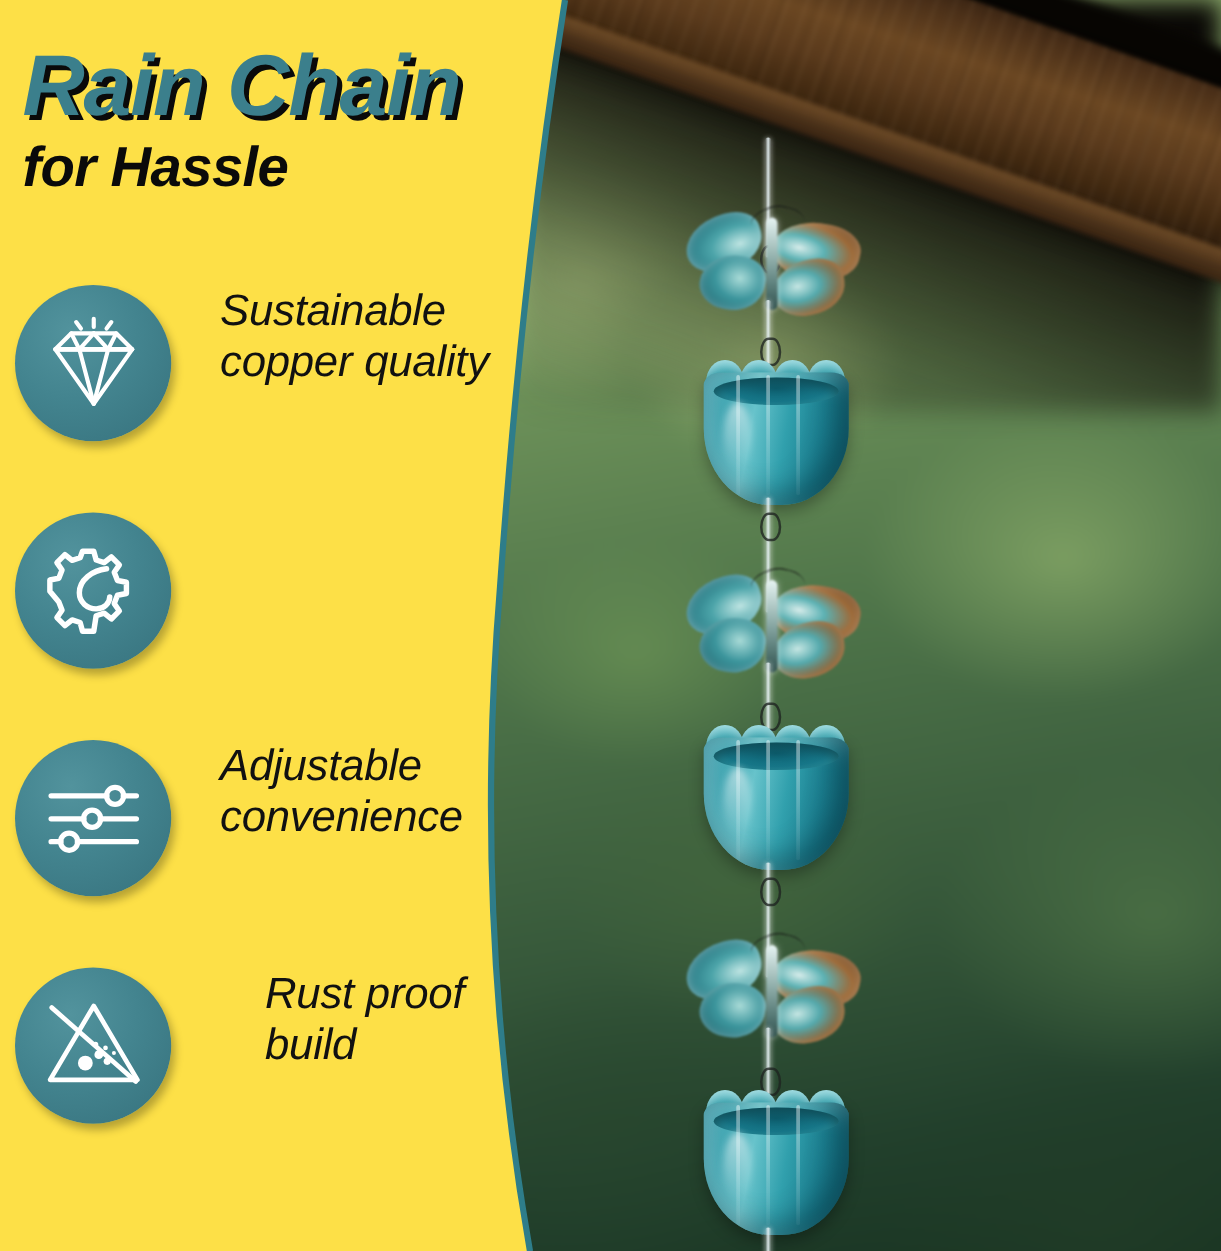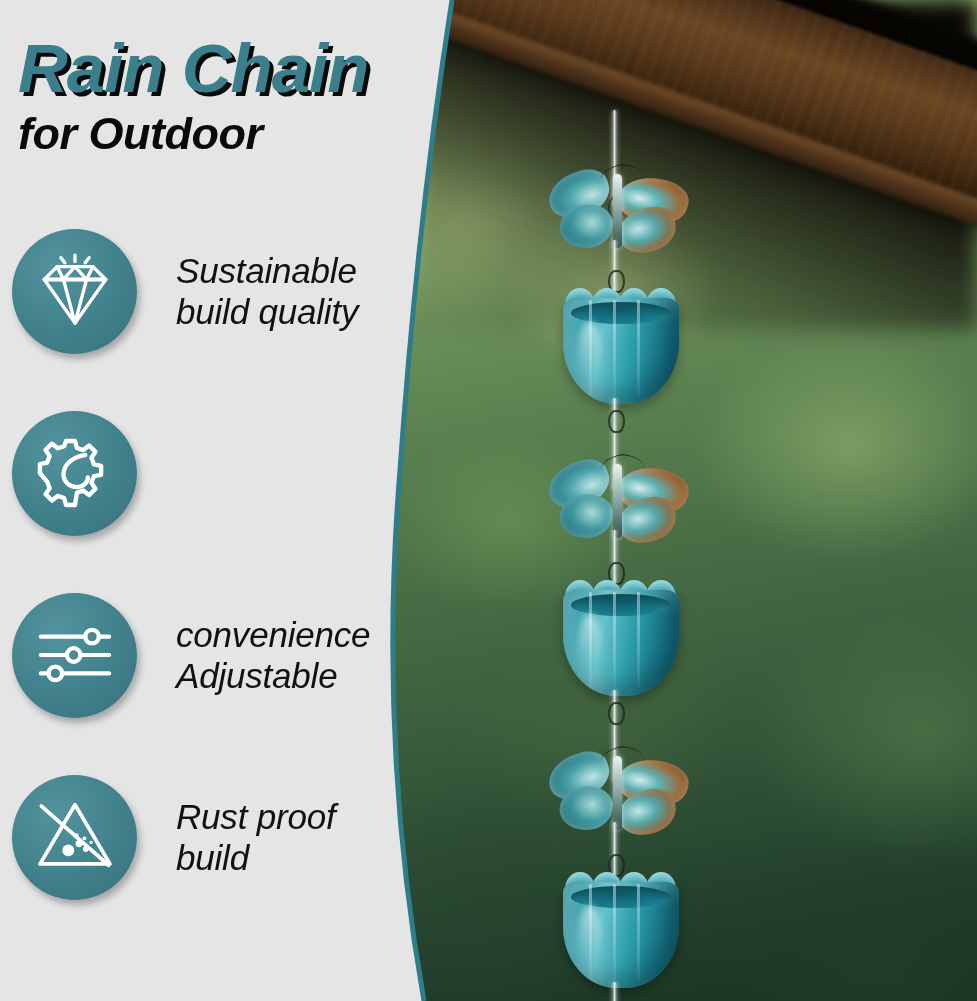--- a/index.html
+++ b/index.html
@@ -1,19 +1,19 @@
 <!DOCTYPE html>
 <html><head>
 <meta charset="utf-8">
 <style>
   html,body{margin:0;padding:0;background:#ffffff;}
   body{width:977px;height:1001px;overflow:hidden;
        font-family:"Liberation Sans","DejaVu Sans",sans-serif;}
 
-  .canvas{position:relative;width:977px;height:1001px;overflow:hidden;background:#e5e5e5;}
+  .canvas{position:relative;width:977px;height:1001px;overflow:hidden;background:#fde047;}
 
   
   .photo{position:absolute;left:0;top:0;width:977px;height:1001px;overflow:hidden;
          clip-path:path("M 452 0 L 977 0 L 977 1001 L 424 1001 C 392 820 386 640 400 470 C 412 300 430 140 452 0 Z");}
   .photo-bg{position:absolute;inset:0;
     background:
       radial-gradient(ellipse 150px 110px at 62% 30%, rgba(205,225,150,.55), transparent 70%),
       radial-gradient(ellipse 180px 130px at 88% 18%, rgba(150,185,105,.5), transparent 70%),
       radial-gradient(ellipse 160px 120px at 52% 52%, rgba(120,160,90,.5), transparent 72%),
       radial-gradient(ellipse 210px 150px at 85% 45%, rgba(175,205,125,.45), transparent 72%),
@@ -98,22 +98,22 @@
   
   .divider{position:absolute;left:0;top:0;width:977px;height:1001px;pointer-events:none;}
 
   .title-wrap{position:absolute;left:18px;top:34px;}
   .title{font-size:69px;font-weight:bold;font-style:italic;color:#3b7f8c;line-height:1.02;
          letter-spacing:-1px;text-shadow:4px 4px 0 #0a0a0a;white-space:nowrap;}
   .subtitle{font-size:45px;font-weight:bold;font-style:italic;color:#0a0a0a;line-height:1.05;
          margin-top:6px;letter-spacing:-.5px;white-space:nowrap;}
 
   .features{position:absolute;left:12px;top:228px;width:400px;}
-  .feat{display:flex;align-items:center;height:126px;margin-bottom:56px;}
-  .feat:last-child{margin-bottom:0;}
+  .feat{display:flex;align-items:flex-start;height:126px;margin-bottom:56px;}
+  .feat:last-child{margin-bottom:0;gap:36px;}
   .circle{width:125px;height:125px;min-width:125px;border-radius:50%;
           background:radial-gradient(circle at 36% 30%,#52939d 0%,#43848f 45%,#36717c 100%);
           box-shadow:3px 5px 7px rgba(0,0,0,.28);
           display:flex;align-items:center;justify-content:center;}
   .circle svg{display:block;}
   .feat-text{margin-left:39px;font-size:35px;font-style:italic;color:#111;line-height:1.18;
              letter-spacing:-.2px;}
 </style>
 </head>
 <body>
@@ -221,21 +221,21 @@
       <div class="wire" style="top:872px;height:30px;"></div>
     </div>
   </div>
 
   <svg class="divider" viewBox="0 0 977 1001">
     <path d="M 452 0 C 430 140 412 300 400 470 C 386 640 392 820 424 1001" fill="none" stroke="#2e7d8a" stroke-width="5"></path>
   </svg>
 
   <div class="title-wrap">
     <div class="title">Rain Chain</div>
-    <div class="subtitle">for Outdoor</div>
+    <div class="subtitle">for Hassle</div>
   </div>
 
   <div class="features">
 
     <div class="feat">
       <div class="circle">
         <svg width="82" height="82" viewBox="0 0 64 64" fill="none" stroke="#ffffff" stroke-width="2.6" stroke-linecap="round" stroke-linejoin="round">
           <path d="M8 23 L32 57 L56 23 Z"></path>
           <path d="M8 23 L18 13 L46 13 L56 23 Z"></path>
           <path d="M18 13 L23 23 L32 57"></path>
@@ -243,21 +243,21 @@
           <path d="M8 23 H56"></path>
           <path d="M32 13 L23 23"></path>
           <path d="M32 13 L41 23"></path>
           <path d="M32 4 V9"></path>
           <path d="M21 6 L24 10"></path>
           <path d="M43 6 L40 10"></path>
         </svg>
       </div>
       <div class="feat-text">
         <div>Sustainable</div>
-        <div>build quality</div>
+        <div>copper quality</div>
       </div>
     </div>
 
     <div class="feat">
       <div class="circle">
         <svg width="82" height="82" viewBox="0 0 64 64" fill="none" stroke="#ffffff" stroke-width="3.4" stroke-linecap="round" stroke-linejoin="round">
           <path d="M25 7 h7 l1.5 5.5 5 1.6 4.5-3.6 5 5-3.2 4.6 2 5.2 5.6 1.1 v7 l-5.6 1.1 -2 5.2 3.2 4.6 -5 5 -4.5-3.6 -5 1.6 L32 57 h-7 l-1.5-5.5 -5-1.6 -4.5 3.6 -5-5 3.2-4.6 -2-5.2 L4.6 32 v-7 l5.6-1.1 2-5.2 -3.2-4.6 5-5 4.5 3.6 5-1.6 Z"></path>
           <path d="M40 18 C31 19 23 25 23 33 c0 6 5 10 10.5 10 c5 0 8.5-3.5 8.5-7.5"></path>
         </svg>
       </div>
@@ -271,22 +271,22 @@
             <path d="M50 18 H58"></path>
           <path d="M6 32 H26"></path>
             <circle cx="31" cy="32" r="5.2"></circle>
             <path d="M36 32 H58"></path>
           <path d="M6 46 H12"></path>
             <circle cx="17" cy="46" r="5.2"></circle>
             <path d="M22 46 H58"></path>
         </svg>
       </div>
       <div class="feat-text">
+        <div>Adjustable</div>
         <div>convenience</div>
-        <div>Adjustable</div>
       </div>
     </div>
 
     <div class="feat">
       <div class="circle">
         <svg width="86" height="86" viewBox="0 0 64 64" fill="none" stroke="#ffffff" stroke-width="2.8" stroke-linecap="round" stroke-linejoin="round">
           <path d="M32 8 L58 52 H6 Z"></path>
           <circle cx="27" cy="42" r="4.4" fill="#ffffff" stroke="none"></circle>
           <circle cx="35" cy="37" r="2.6" fill="#ffffff" stroke="none"></circle>
           <circle cx="40" cy="41" r="2.1" fill="#ffffff" stroke="none"></circle>

